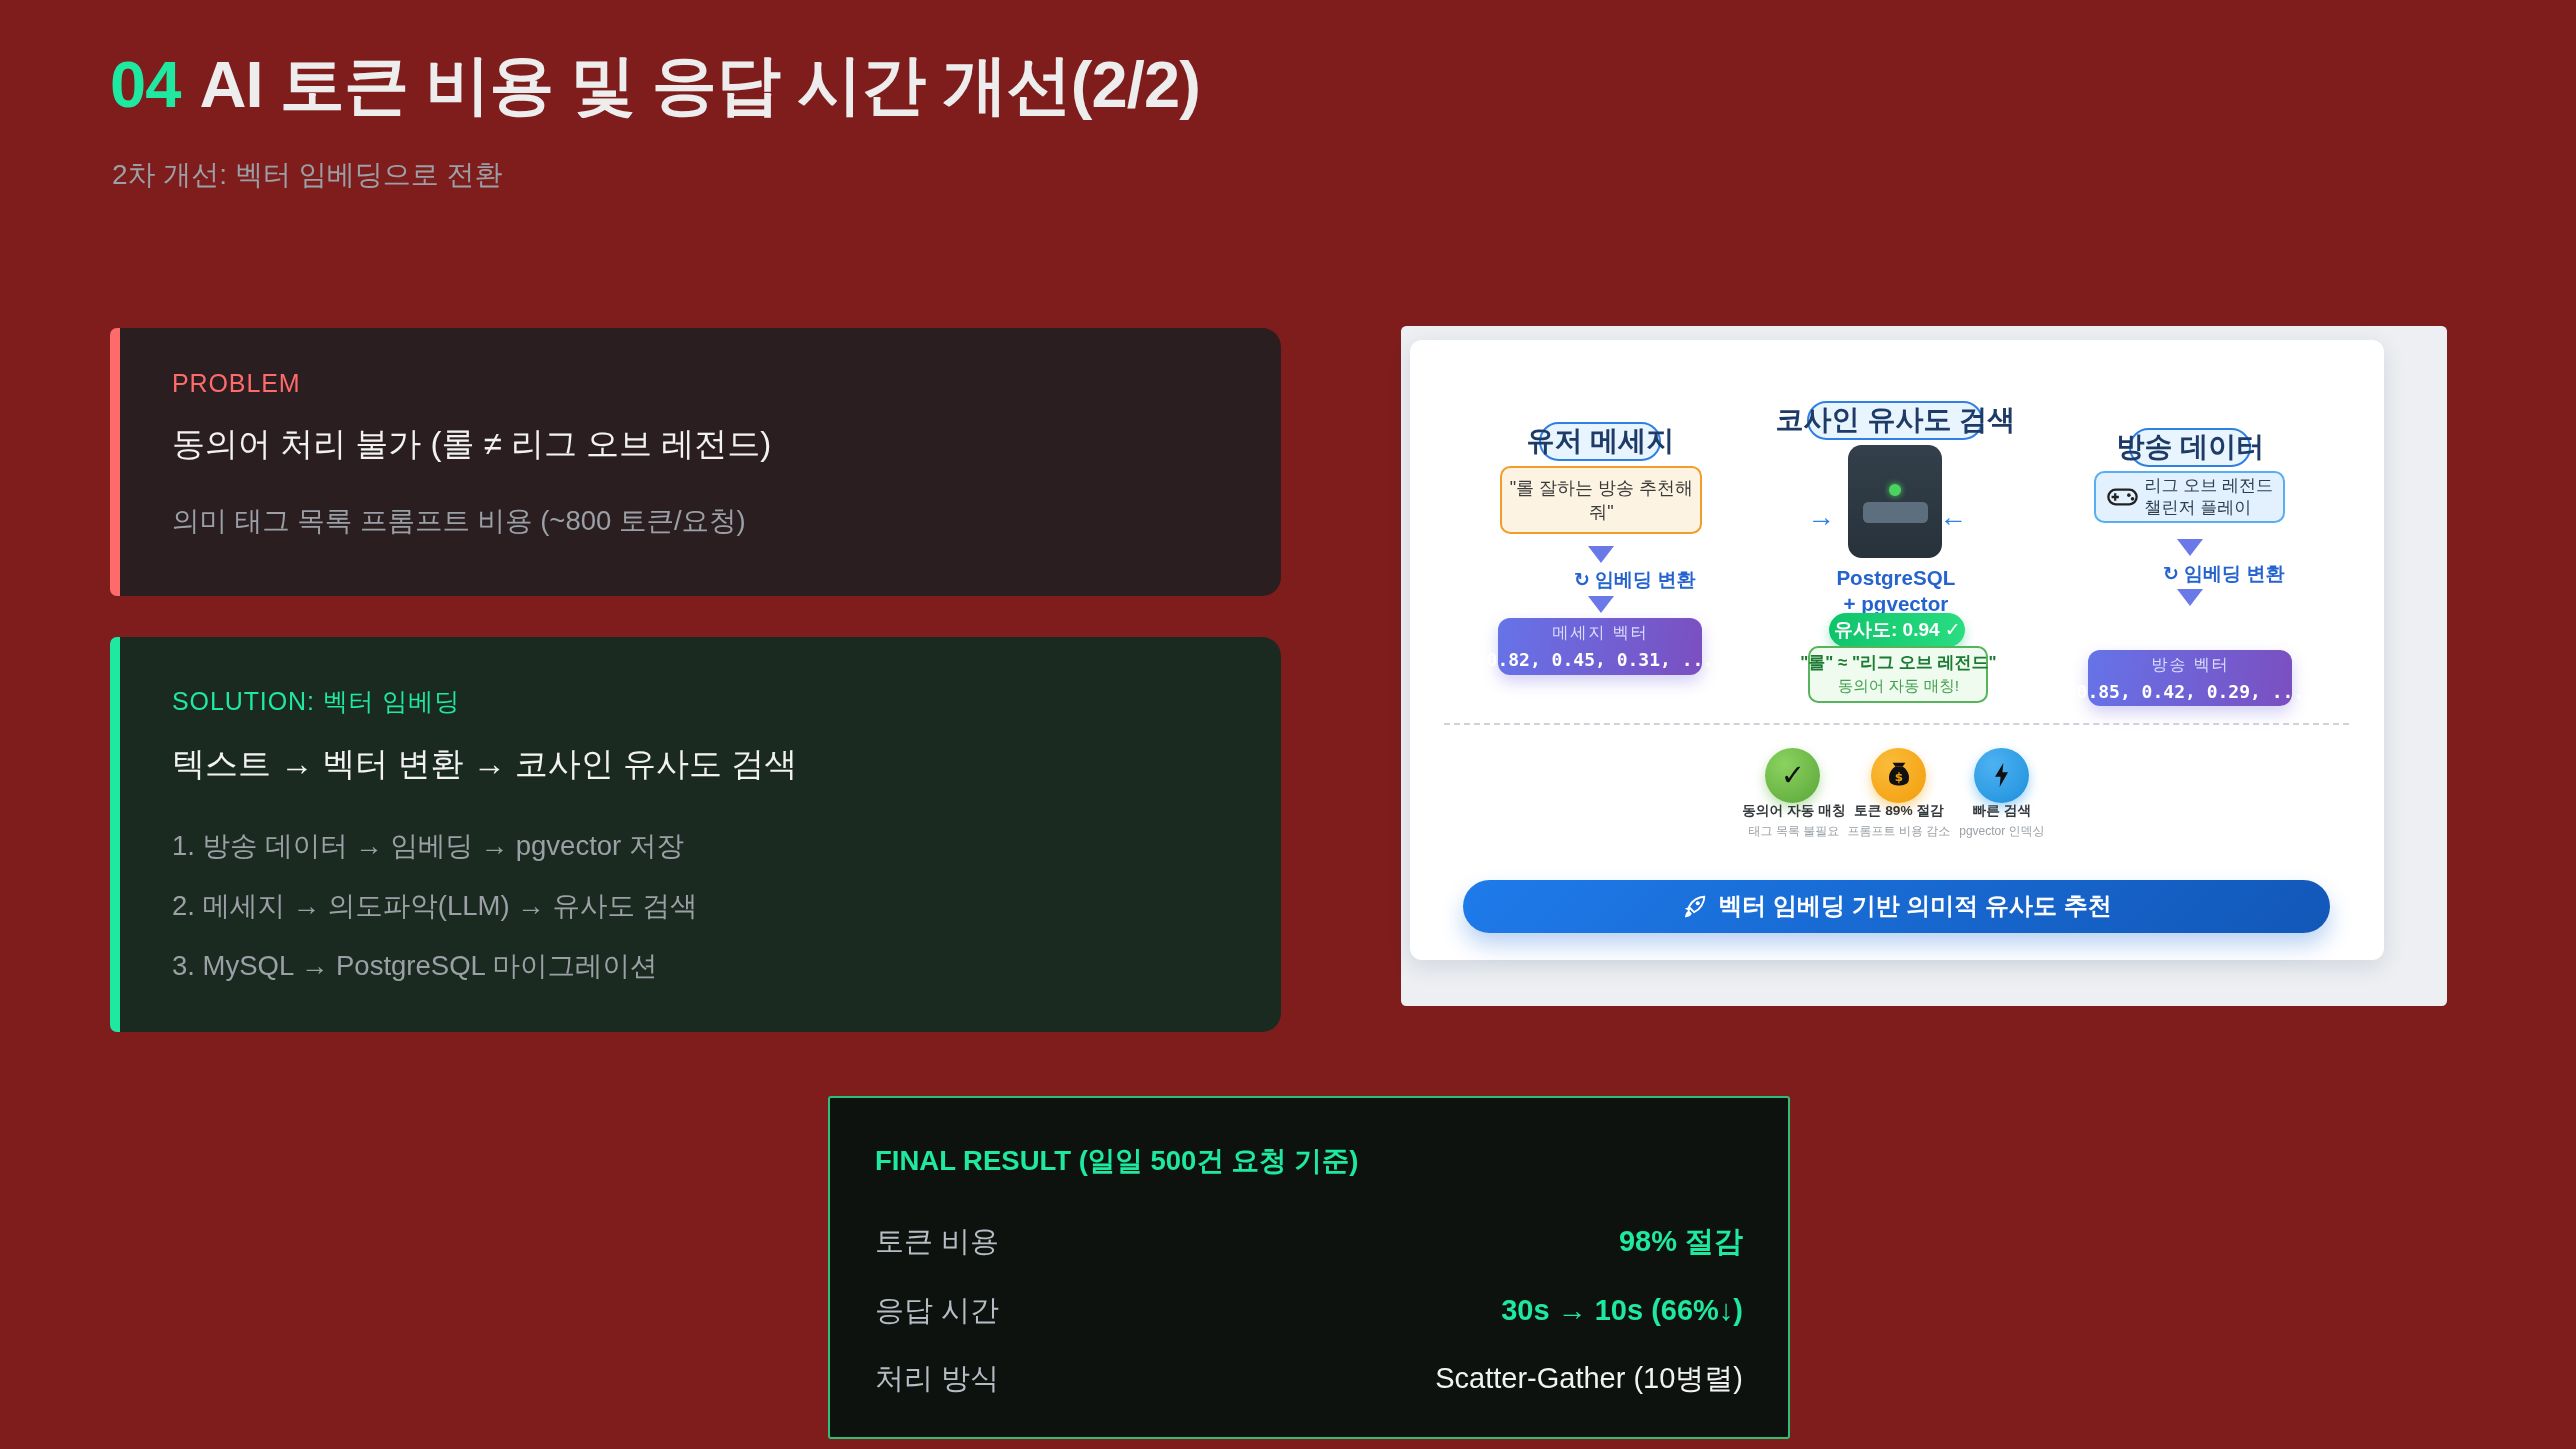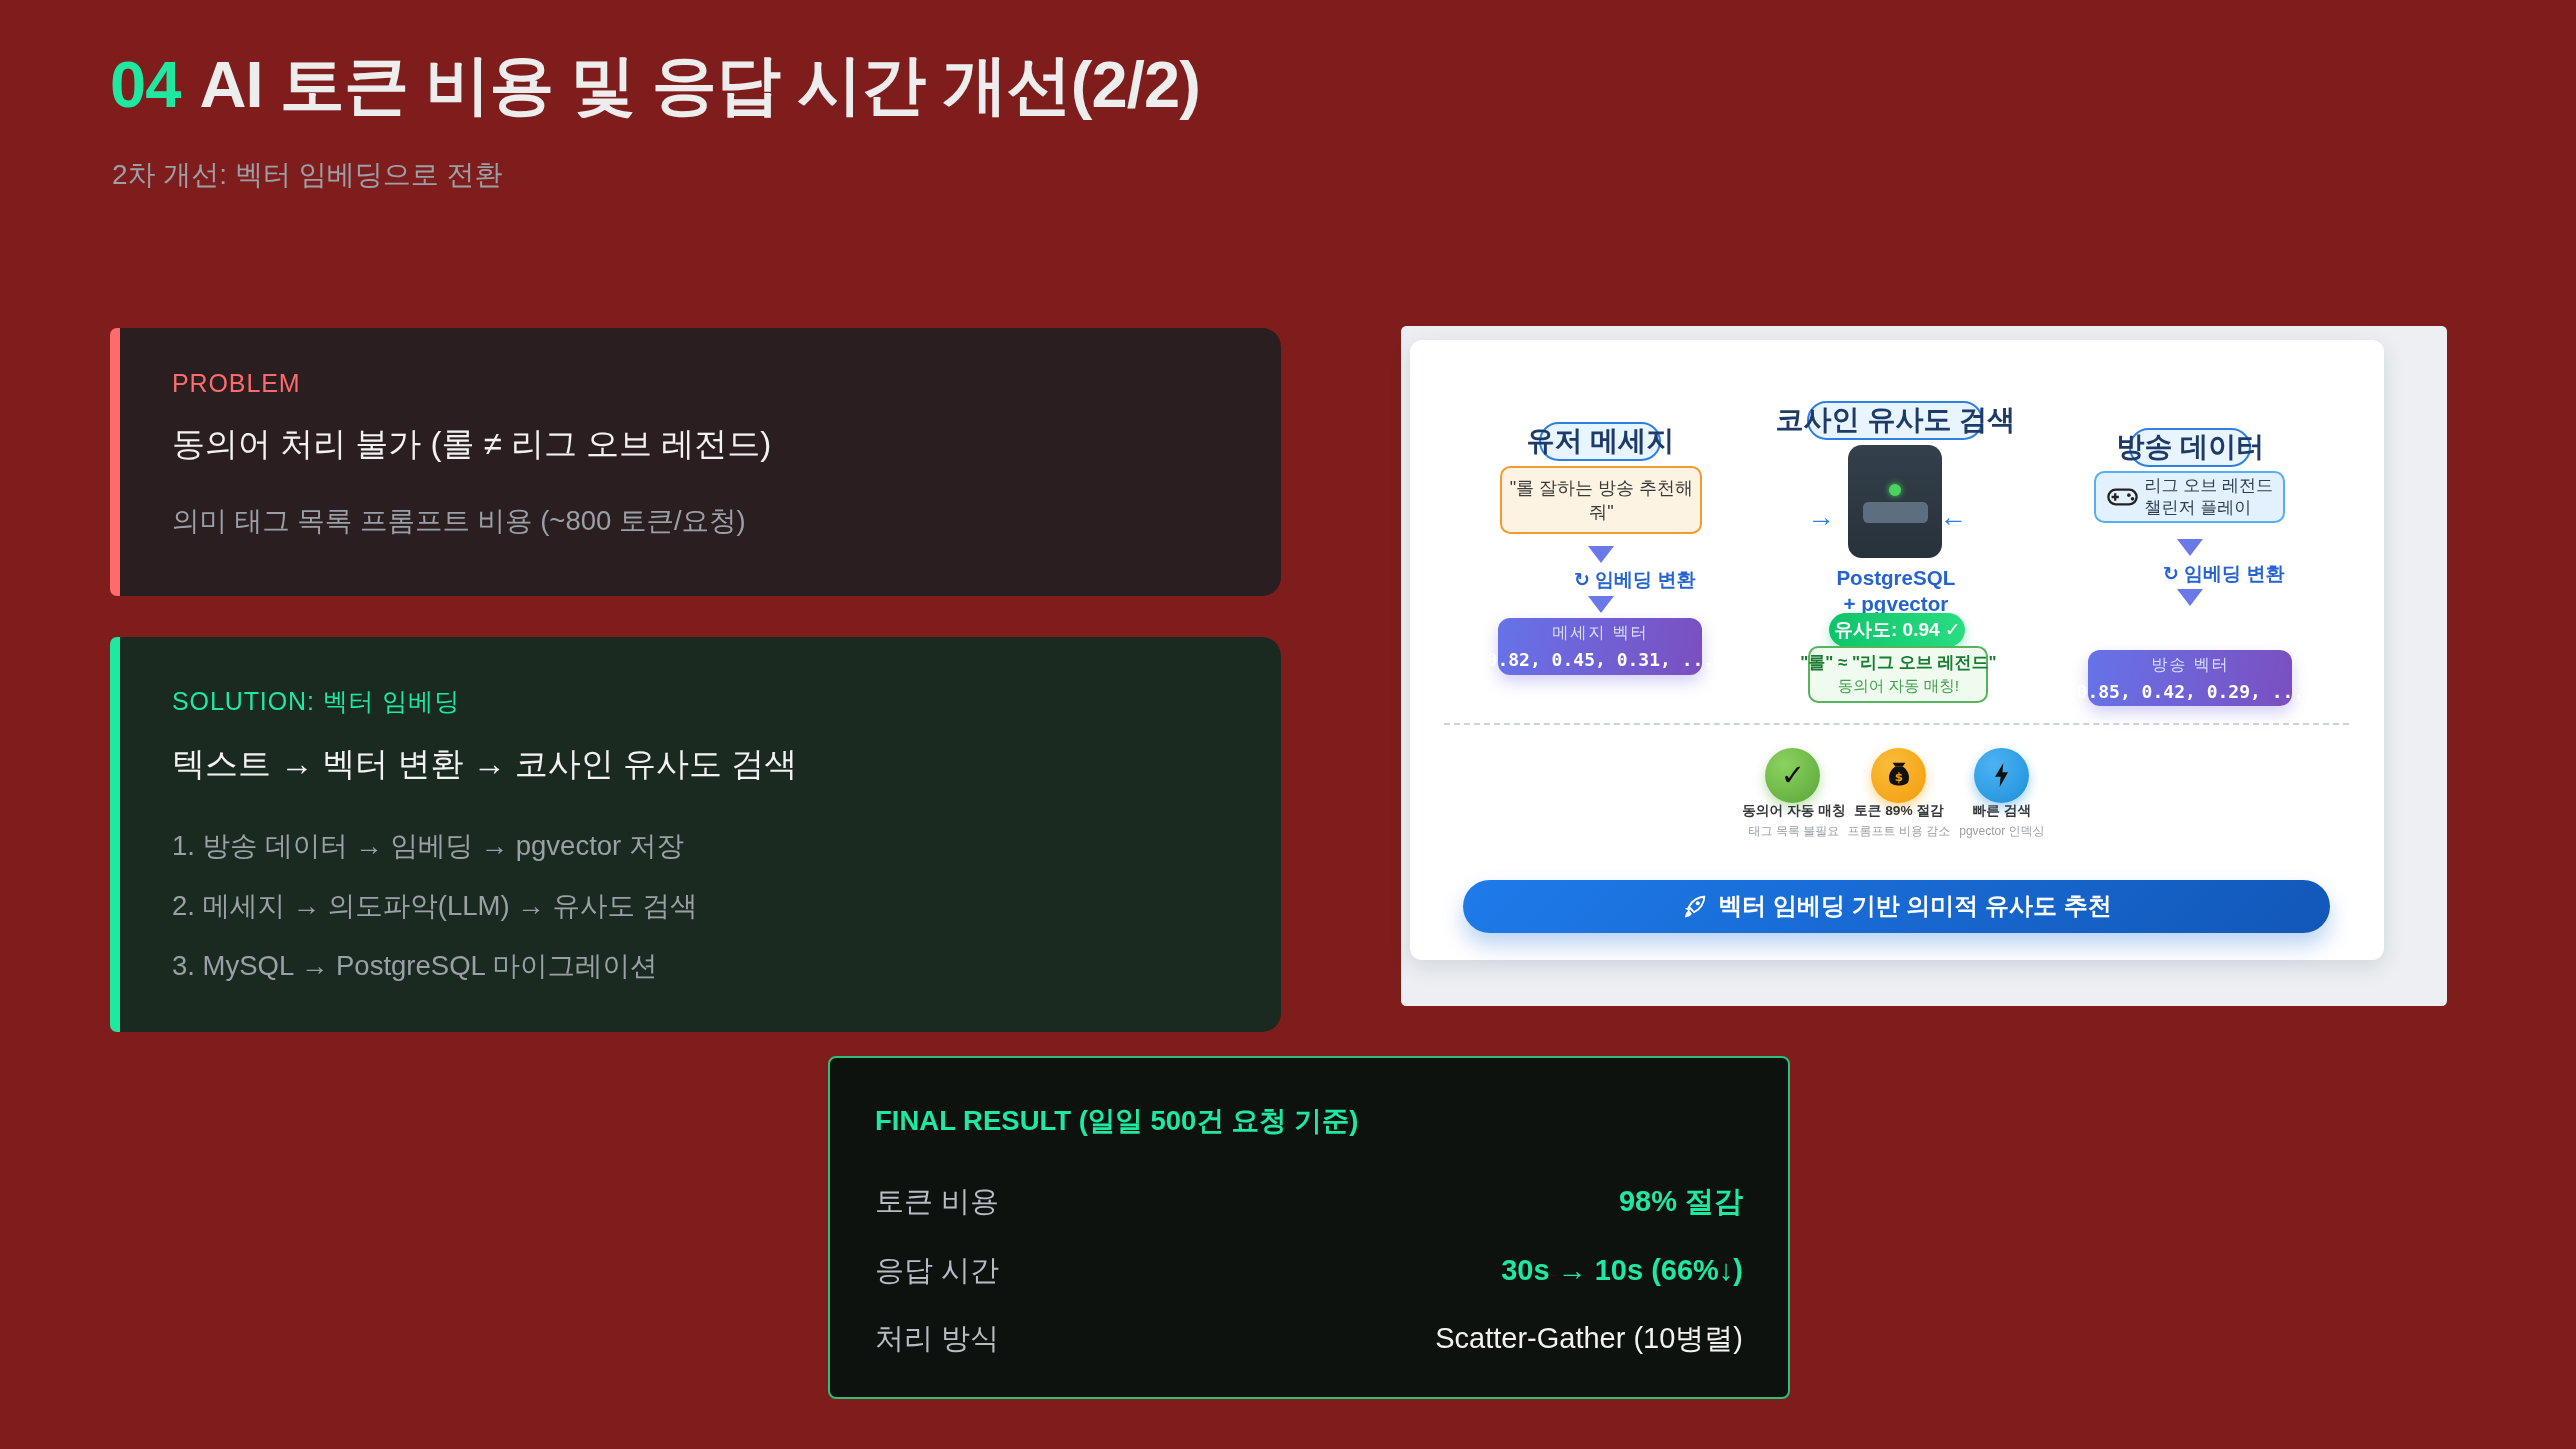--- a/index.html
+++ b/index.html
@@ -108,22 +108,22 @@
     font-size:12px;color:var(--muted-gray);white-space:nowrap;}
   .fl0{left:289px;} .fl1{left:394px;} .fl2{left:497px;}
 
   .banner{position:absolute;left:53px;top:540px;width:867px;height:53px;
     background:linear-gradient(135deg,#1e7bea,#1257b8);border-radius:27.5px;
     display:flex;align-items:center;justify-content:center;gap:10.3px;
     font-size:24px;font-weight:700;color:#fff;
     box-shadow:0 12px 22px rgba(30,110,220,.30);}
 
   
-  .result-card{position:absolute;left:828px;top:1056px;width:962px;height:343px;
-    background:#0d120f;border:2.6px solid #2bbf78;border-radius:8px;}
+  .result-card{position:absolute;left:828px;top:1096px;width:962px;height:343px;
+    background:#0d120f;border:2.6px solid #2bbf78;border-radius:3px;}
   .result-heading{position:absolute;left:45px;top:45px;font-size:27.5px;font-weight:700;color:var(--accent-green);}
   .result-row{position:absolute;left:45px;right:45px;height:43px;display:flex;align-items:center;justify-content:space-between;}
   .rr0{top:122px;} .rr1{top:191px;} .rr2{top:259px;}
   .result-label{font-size:29px;color:#b6bcc2;}
   .result-value{font-size:29px;font-weight:700;}
   .result-value.green{color:var(--accent-green);}
   .result-value.white{color:#f2f2f2;font-weight:500;}
 </style>
 </head>
 <body>

